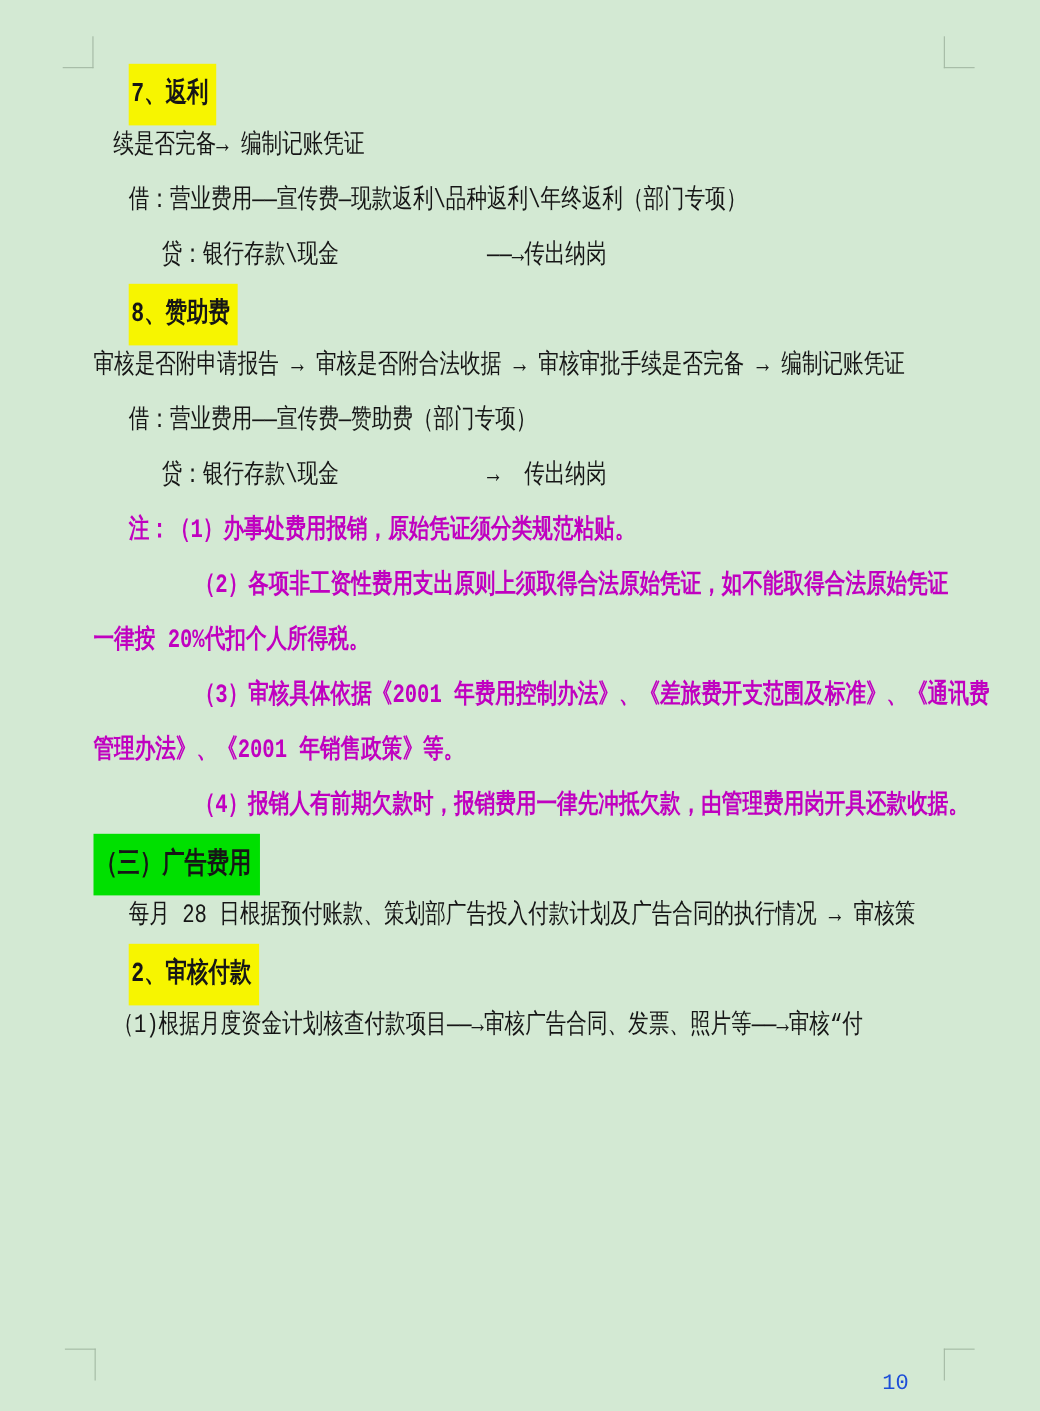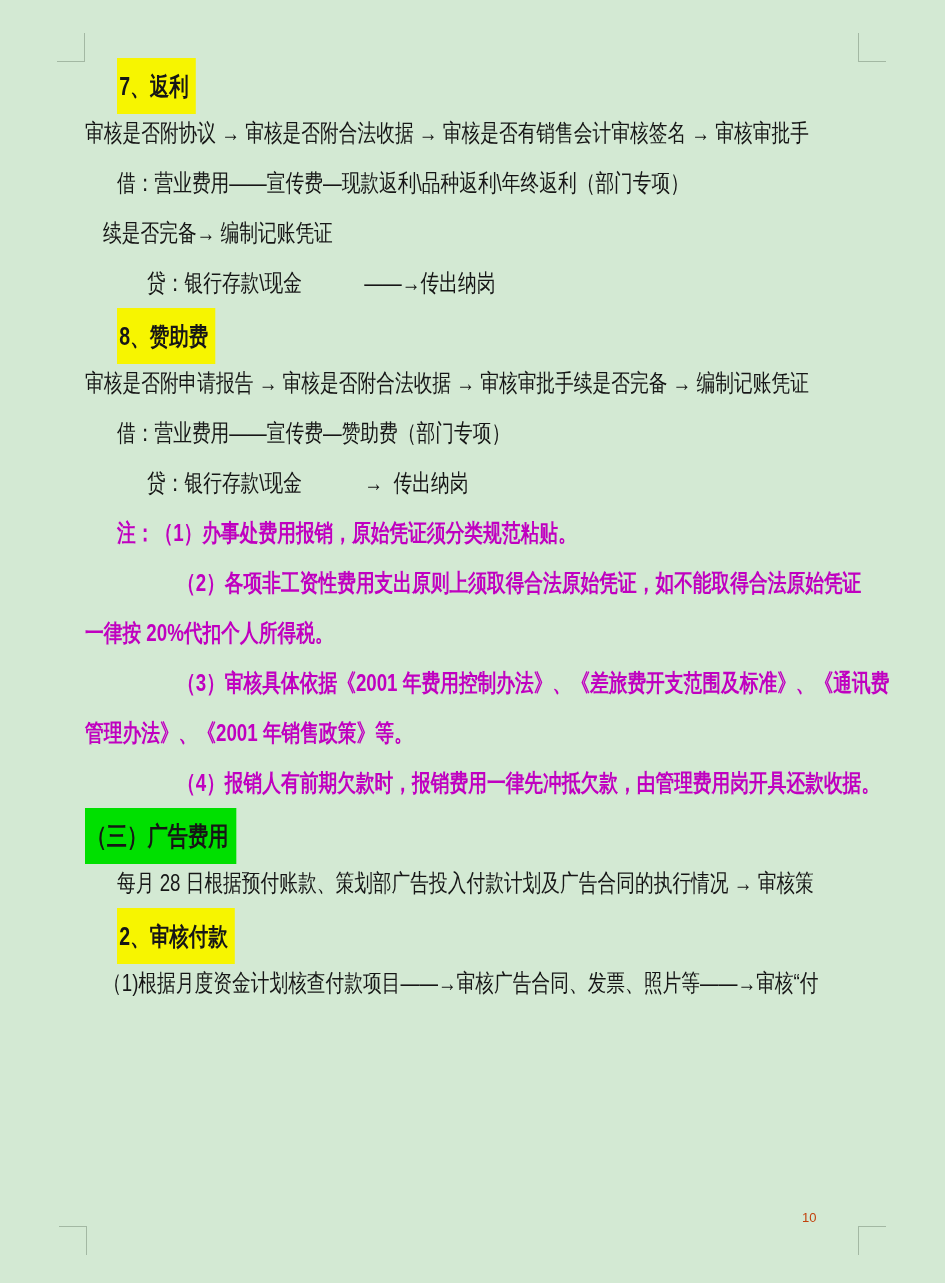--- a/index.html
+++ b/index.html
@@ -3,21 +3,21 @@
 <meta charset="utf-8">
 <style>
   html, body { margin: 0; padding: 0; }
   body {
     width: 945px; height: 1283px;
     background: #d3e9d3;
     font-family: "Liberation Sans", "DejaVu Sans", sans-serif;
     position: relative;
     overflow: hidden;
   }
-  .page { position: absolute; inset: 0; }
+  .page { position: absolute; inset: 0; font-family: Liberation Mono, monospace; }
 
   
   .crop { position: absolute; width: 27px; height: 28px; border: 0 solid #a3b8a3; }
   .crop.tl { left: 57px;  top: 33px;   border-right-width: 1px; border-bottom-width: 1px; }
   .crop.tr { left: 858px; top: 33px;   border-left-width: 1px;  border-bottom-width: 1px; }
   .crop.bl { left: 59px;  top: 1226px; border-right-width: 1px; border-top-width: 1px; }
   .crop.br { left: 858px; top: 1226px; border-left-width: 1px;  border-top-width: 1px; }
 
   .content { position: absolute; left: 85px; top: 58px; right: 20px; }
   .row { height: 50px; line-height: 50px; white-space: pre; }
@@ -47,41 +47,40 @@
     font-weight: 700;
     font-size: 26px;
     padding: 3px 10px 3px 2px;
   }
   .note {
     color: #c000c0;
     font-weight: 700;
   }
   .page-number {
     position: absolute;
-    left: 802px; top: 1210px;
-    font-size: 13px;
-    color: #c2410c;
+    left: 802px; top: 1247px;
+    font-size: 20px;
+    color: #1d4ed8;
   }
 </style>
 </head>
 <body>
 
 <div class="page">
 
   <div class="crop tl"></div>
   <div class="crop tr"></div>
   <div class="crop bl"></div>
   <div class="crop br"></div>
 
   <main class="content">
 
     <div class="row ind2"><span class="inner hl-yellow">7、返利</span></div>
-    <div class="row ind0"><span class="inner">审核是否附协议 → 审核是否附合法收据 → 审核是否有销售会计审核签名 → 审核审批手</span></div>
+    <div class="row ind1"><span class="inner">续是否完备→ 编制记账凭证</span></div>
     <div class="row ind2"><span class="inner">借：营业费用——宣传费—现款返利\品种返利\年终返利（部门专项）</span></div>
-    <div class="row ind1"><span class="inner">续是否完备→ 编制记账凭证</span></div>
     <div class="row ind3"><span class="inner">贷：银行存款\现金            ——→传出纳岗</span></div>
 
     <div class="row ind2"><span class="inner hl-yellow">8、赞助费</span></div>
     <div class="row ind0"><span class="inner">审核是否附申请报告 → 审核是否附合法收据 → 审核审批手续是否完备 → 编制记账凭证</span></div>
     <div class="row ind2"><span class="inner">借：营业费用——宣传费—赞助费（部门专项）</span></div>
     <div class="row ind3"><span class="inner">贷：银行存款\现金            →  传出纳岗</span></div>
 
     <div class="row ind2"><span class="inner note">注：（1）办事处费用报销，原始凭证须分类规范粘贴。</span></div>
     <div class="row ind4"><span class="inner note">（2）各项非工资性费用支出原则上须取得合法原始凭证，如不能取得合法原始凭证</span></div>
     <div class="row ind0"><span class="inner note">一律按 20%代扣个人所得税。</span></div>

